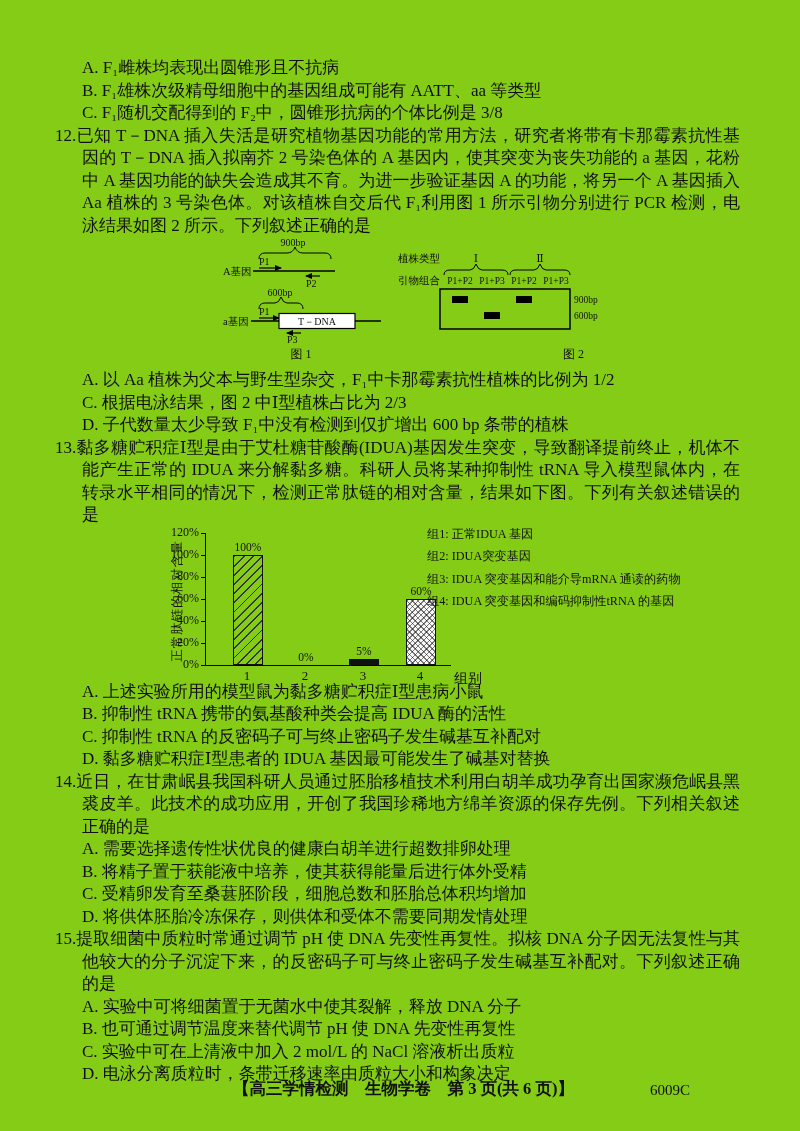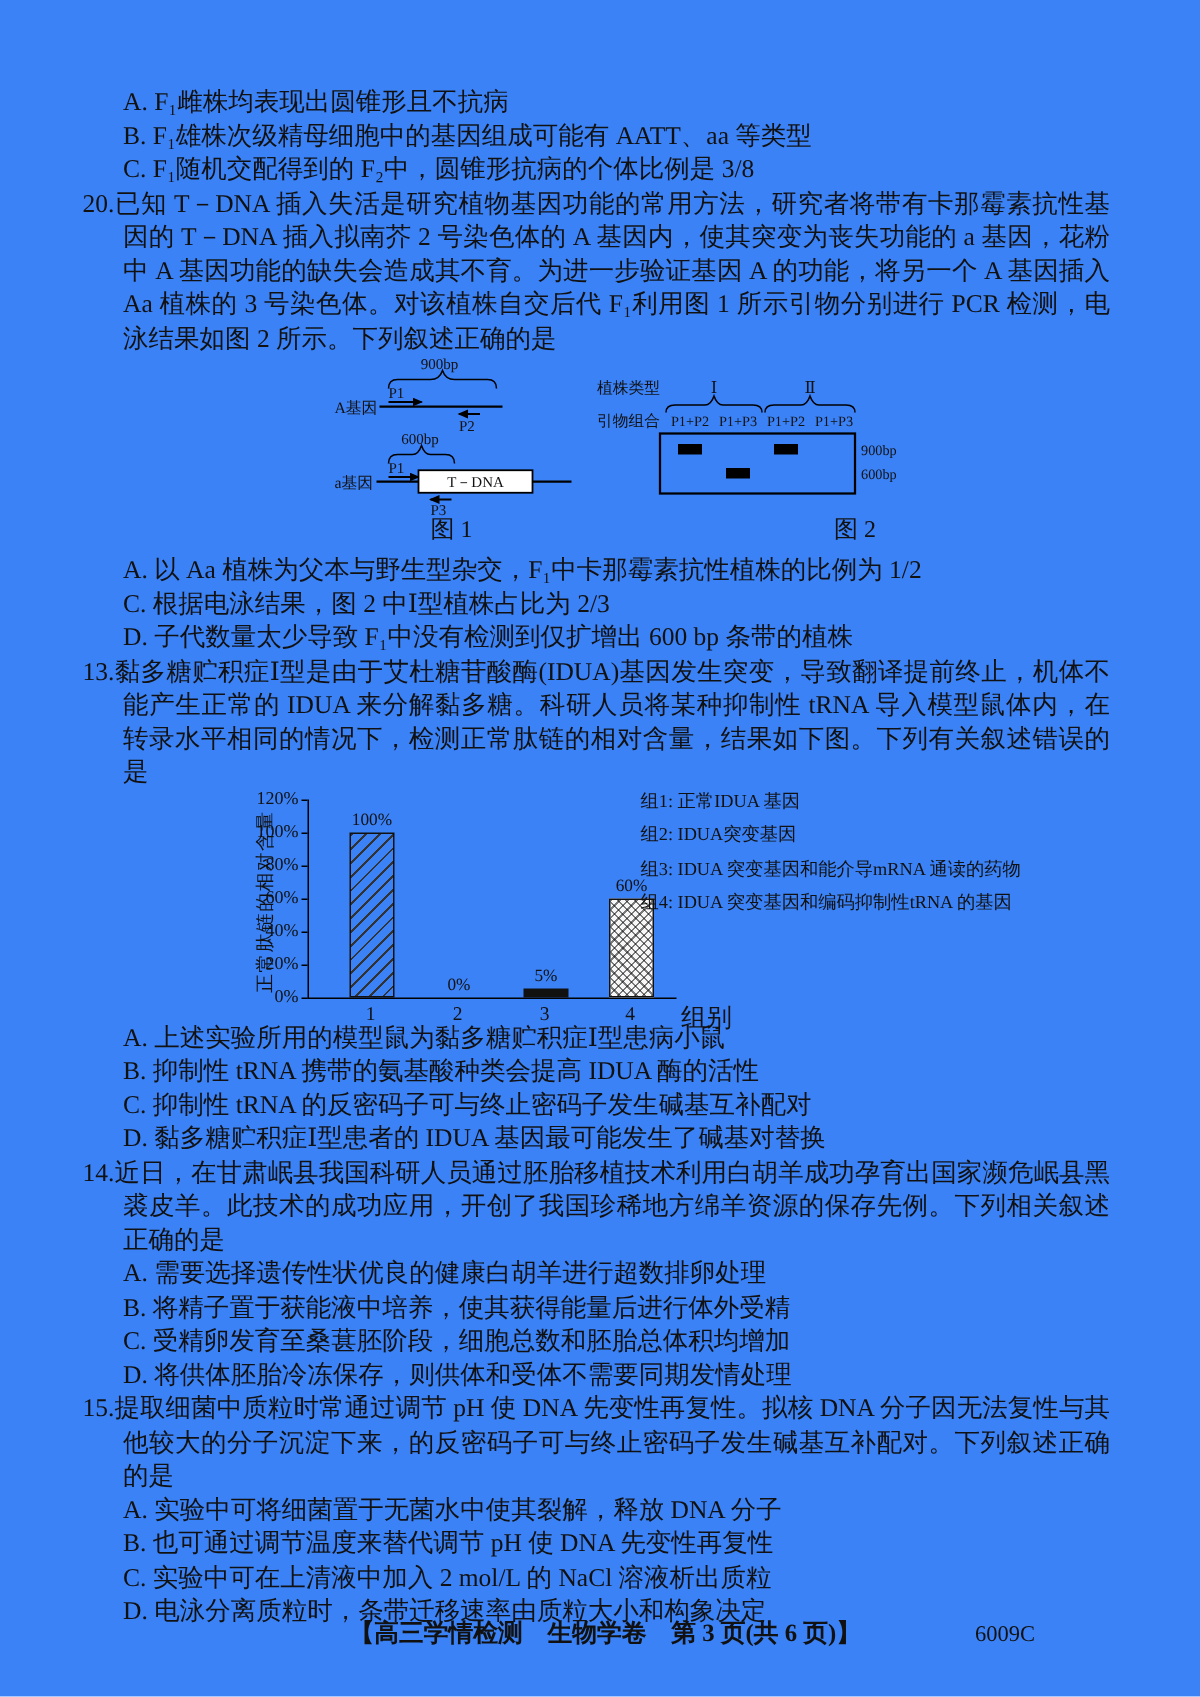--- a/index.html
+++ b/index.html
@@ -1,24 +1,24 @@
 <!DOCTYPE html>
 <html><head>
 <meta charset="utf-8">
 <style>
   html,body{margin:0;padding:0;background:#fff;}
-  .page{position:relative;width:800px;height:1131px;background:#3b82f6;overflow:hidden;
+  .page{position:relative;width:800px;height:1131px;background:#84cc16;overflow:hidden;
         font-family:"Liberation Serif","DejaVu Serif",serif;font-size:17px;line-height:22.5px;
         color:#111;box-sizing:border-box;padding:57px 60px 0 55px;}
   .hang{padding-left:27px;text-indent:-27px;text-align:justify;}
   .opts{margin-left:27px;}
   .line{white-space:nowrap;}
   
   .fig-row{position:relative;height:132px;}
-  .fig-cap{position:absolute;top:106px;width:190px;text-align:center;font-size:16px;}
+  .fig-cap{position:absolute;top:106px;width:190px;text-align:center;font-size:12px;}
   svg text{font-family:inherit;fill:#111;}
   .brace{fill:none;stroke:#000;stroke-width:1;}
   .gline{stroke:#000;stroke-width:1.5;}
   .aline{stroke:#000;stroke-width:1.2;}
   
   .chart{position:relative;height:152px;margin-bottom:2px;}
   .ylab{position:absolute;left:122px;top:74px;transform:translate(-50%,-50%) rotate(-90deg);
         font-size:12.5px;white-space:nowrap;letter-spacing:1px;}
   .plot{position:absolute;left:150px;top:6px;width:245px;height:132px;
         border-left:1.5px solid #000;border-bottom:1.5px solid #000;}
@@ -26,40 +26,40 @@
   .p-diagonal-hatch{border:1px solid #111;
         background:repeating-linear-gradient(135deg,#333 0 1.3px,transparent 1.3px 6.5px);}
   .p-solid-black{background:#111;}
   .p-cross-hatch{border:1px solid #111;background-color:#f7f7f7;
         background-image:repeating-linear-gradient(45deg,rgba(0,0,0,.5) 0 1px,transparent 1px 4px),
                          repeating-linear-gradient(135deg,rgba(0,0,0,.5) 0 1px,transparent 1px 4px);}
   .bar-label{position:absolute;width:44px;text-align:center;font-size:11.5px;line-height:13px;}
   .ytick{position:absolute;left:98px;width:46px;text-align:right;font-size:12px;line-height:15px;}
   .ymark{position:absolute;width:4px;height:1px;background:#000;}
   .xnum{position:absolute;width:24px;text-align:center;font-size:13px;line-height:15px;}
-  .xlab{position:absolute;left:399px;top:141px;font-size:17px;}
+  .xlab{position:absolute;left:399px;top:141px;font-size:14px;}
   .legend{position:absolute;left:372px;top:-4px;font-size:12.2px;line-height:22.5px;white-space:nowrap;}
   
   .footer{position:absolute;left:55px;right:48px;top:1078px;text-align:center;
           font-size:16.5px;font-weight:bold;}
   .footer-code{position:absolute;right:62px;top:1px;font-weight:normal;font-size:15px;}
 </style>
 </head>
 <body>
 
 <div class="page">
 
   <div class="opts">
     <div class="line">A. F₁雌株均表现出圆锥形且不抗病</div>
     <div class="line">B. F₁雄株次级精母细胞中的基因组成可能有 AATT、aa 等类型</div>
     <div class="line">C. F₁随机交配得到的 F₂中，圆锥形抗病的个体比例是 3/8</div>
   </div>
 
   <div>
-    <div class="hang"><span>20.</span><span>已知 T－DNA 插入失活是研究植物基因功能的常用方法，研究者将带有卡那霉素抗性基因的 T－DNA 插入拟南芥 2 号染色体的 A 基因内，使其突变为丧失功能的 a 基因，花粉中 A 基因功能的缺失会造成其不育。为进一步验证基因 A 的功能，将另一个 A 基因插入 Aa 植株的 3 号染色体。对该植株自交后代 F₁利用图 1 所示引物分别进行 PCR 检测，电泳结果如图 2 所示。下列叙述正确的是</span></div>
+    <div class="hang"><span>12.</span><span>已知 T－DNA 插入失活是研究植物基因功能的常用方法，研究者将带有卡那霉素抗性基因的 T－DNA 插入拟南芥 2 号染色体的 A 基因内，使其突变为丧失功能的 a 基因，花粉中 A 基因功能的缺失会造成其不育。为进一步验证基因 A 的功能，将另一个 A 基因插入 Aa 植株的 3 号染色体。对该植株自交后代 F₁利用图 1 所示引物分别进行 PCR 检测，电泳结果如图 2 所示。下列叙述正确的是</span></div>
 
     <div class="fig-row">
 
       <svg width="190" height="108" viewBox="0 0 190 108" style="position:absolute;left:168px;top:0;">
         <defs>
           <marker id="arr1" markerWidth="8" markerHeight="8" refX="6" refY="3" orient="auto" markerUnits="userSpaceOnUse">
             <path d="M0,0 L7,3 L0,6 Z" fill="#000"></path>
           </marker>
         </defs>
         <text x="70" y="9" text-anchor="middle" font-size="10">900bp</text>

